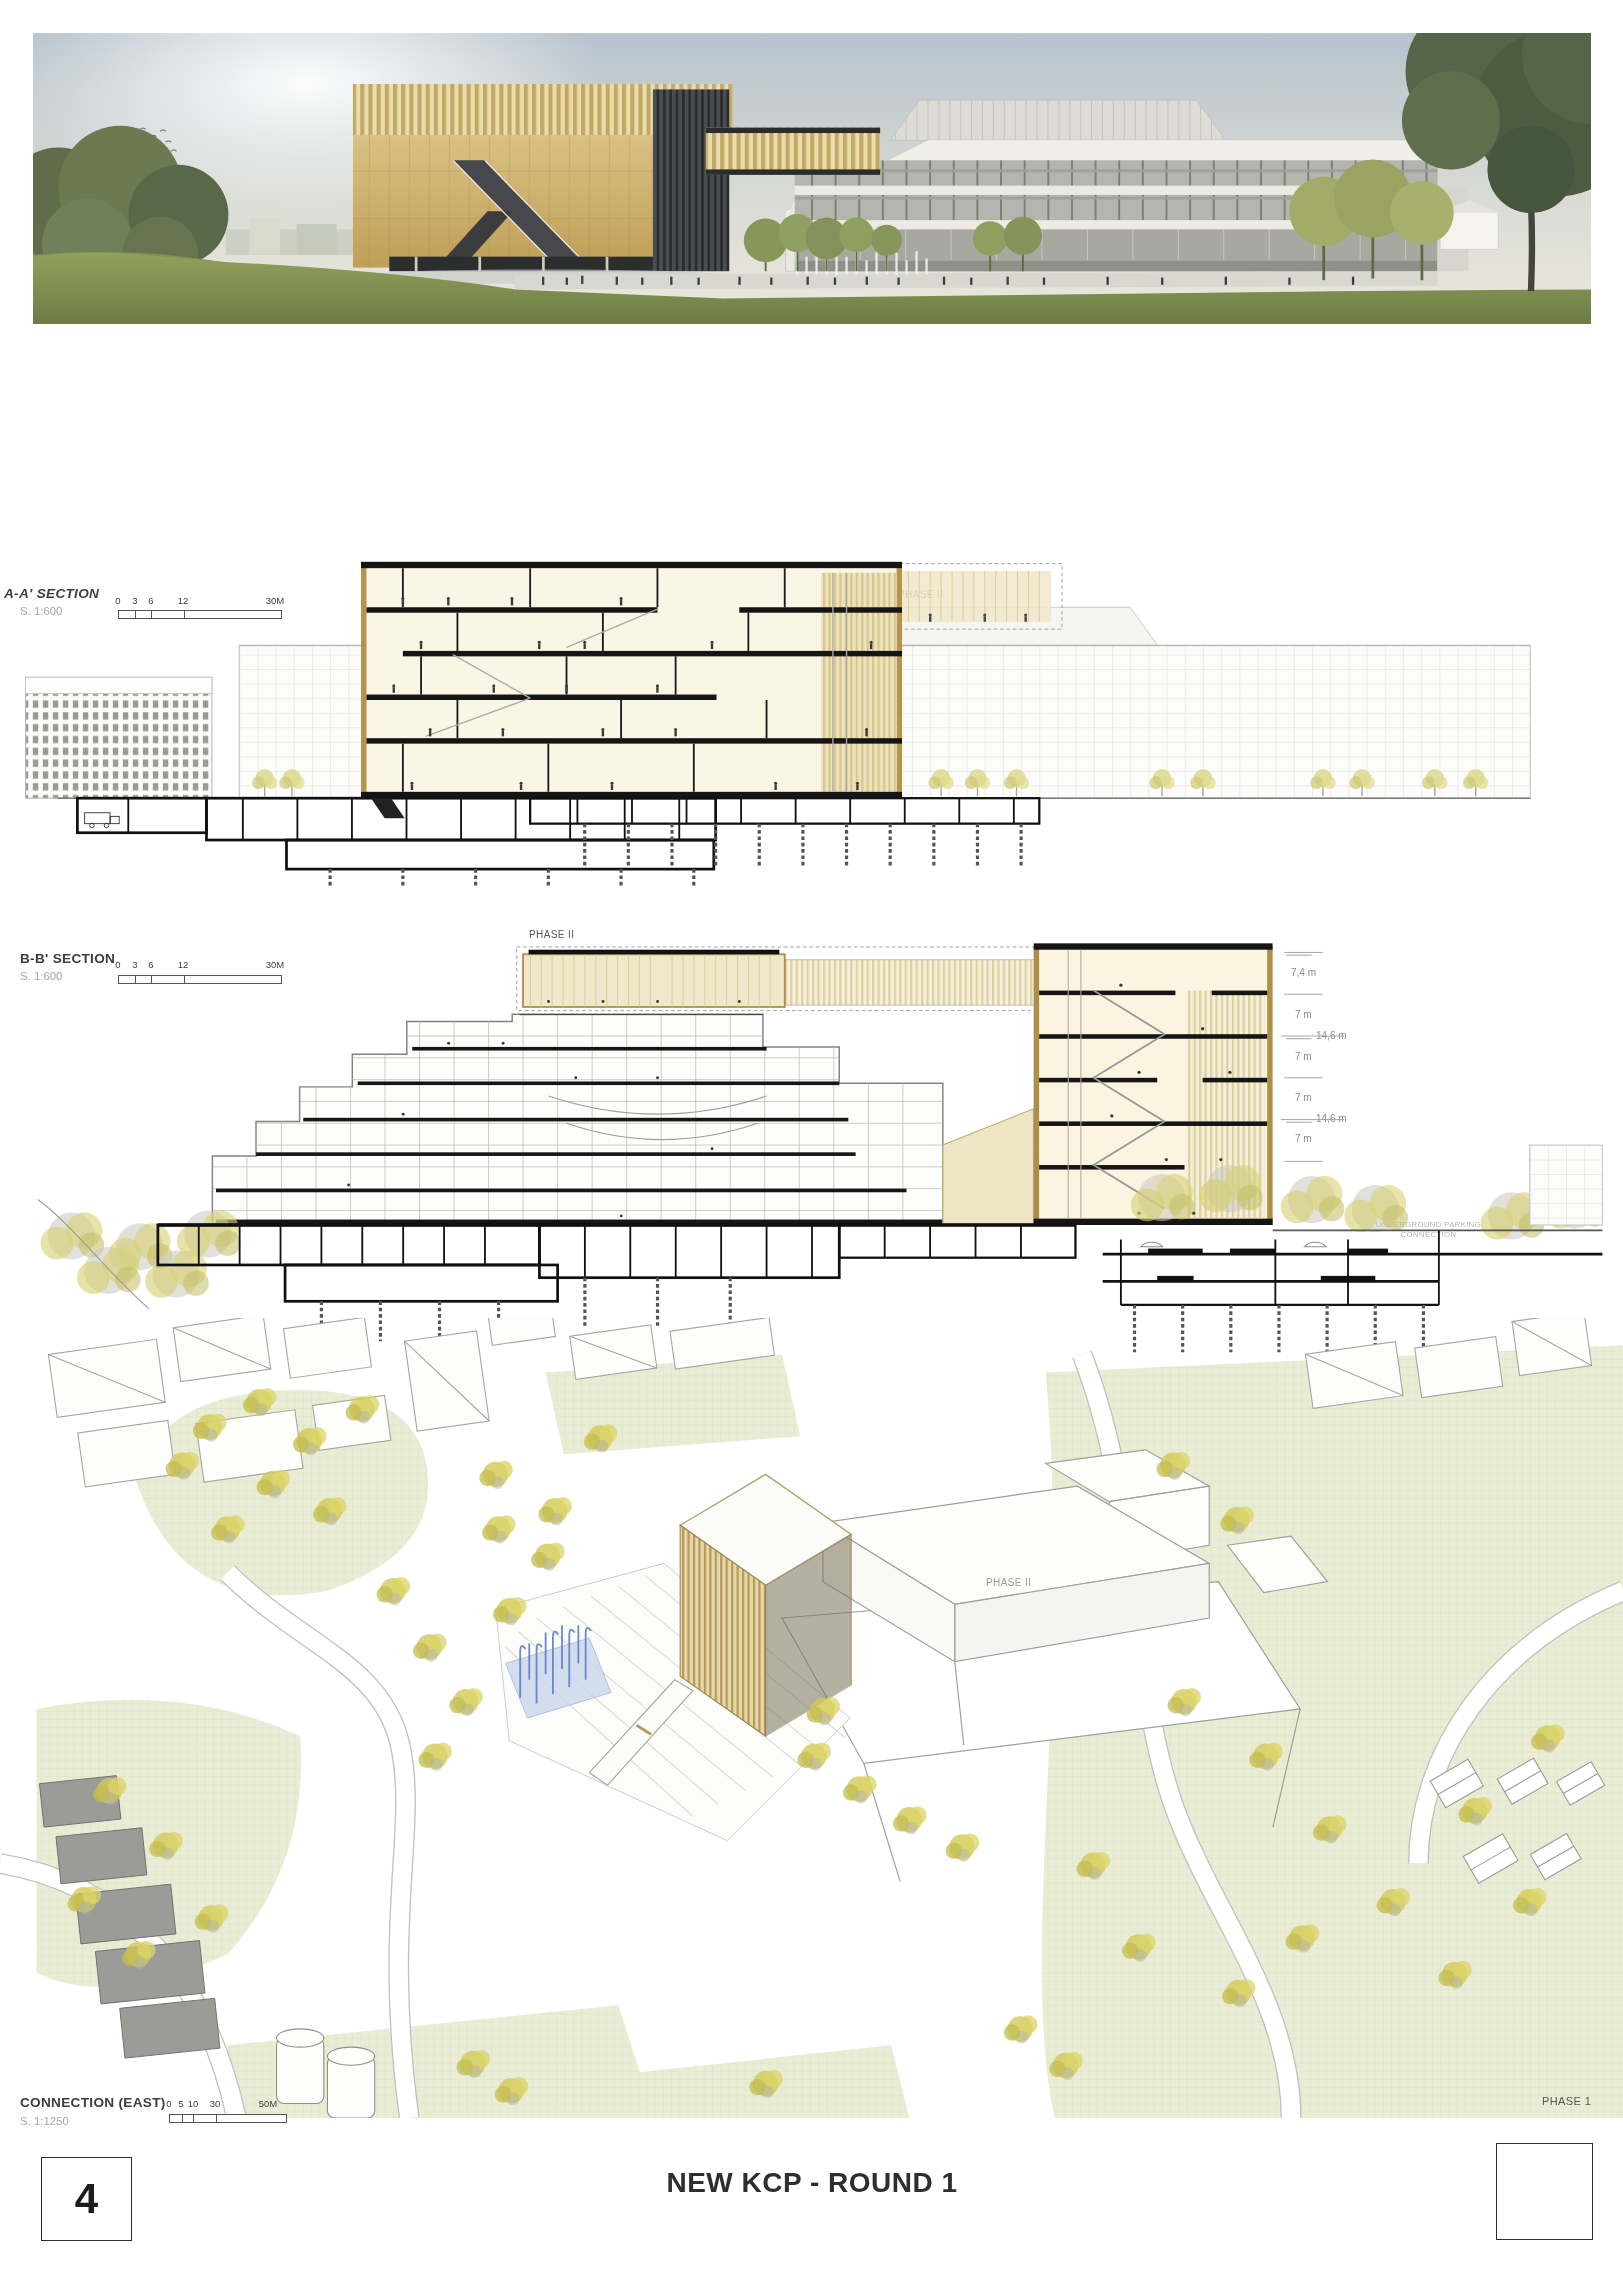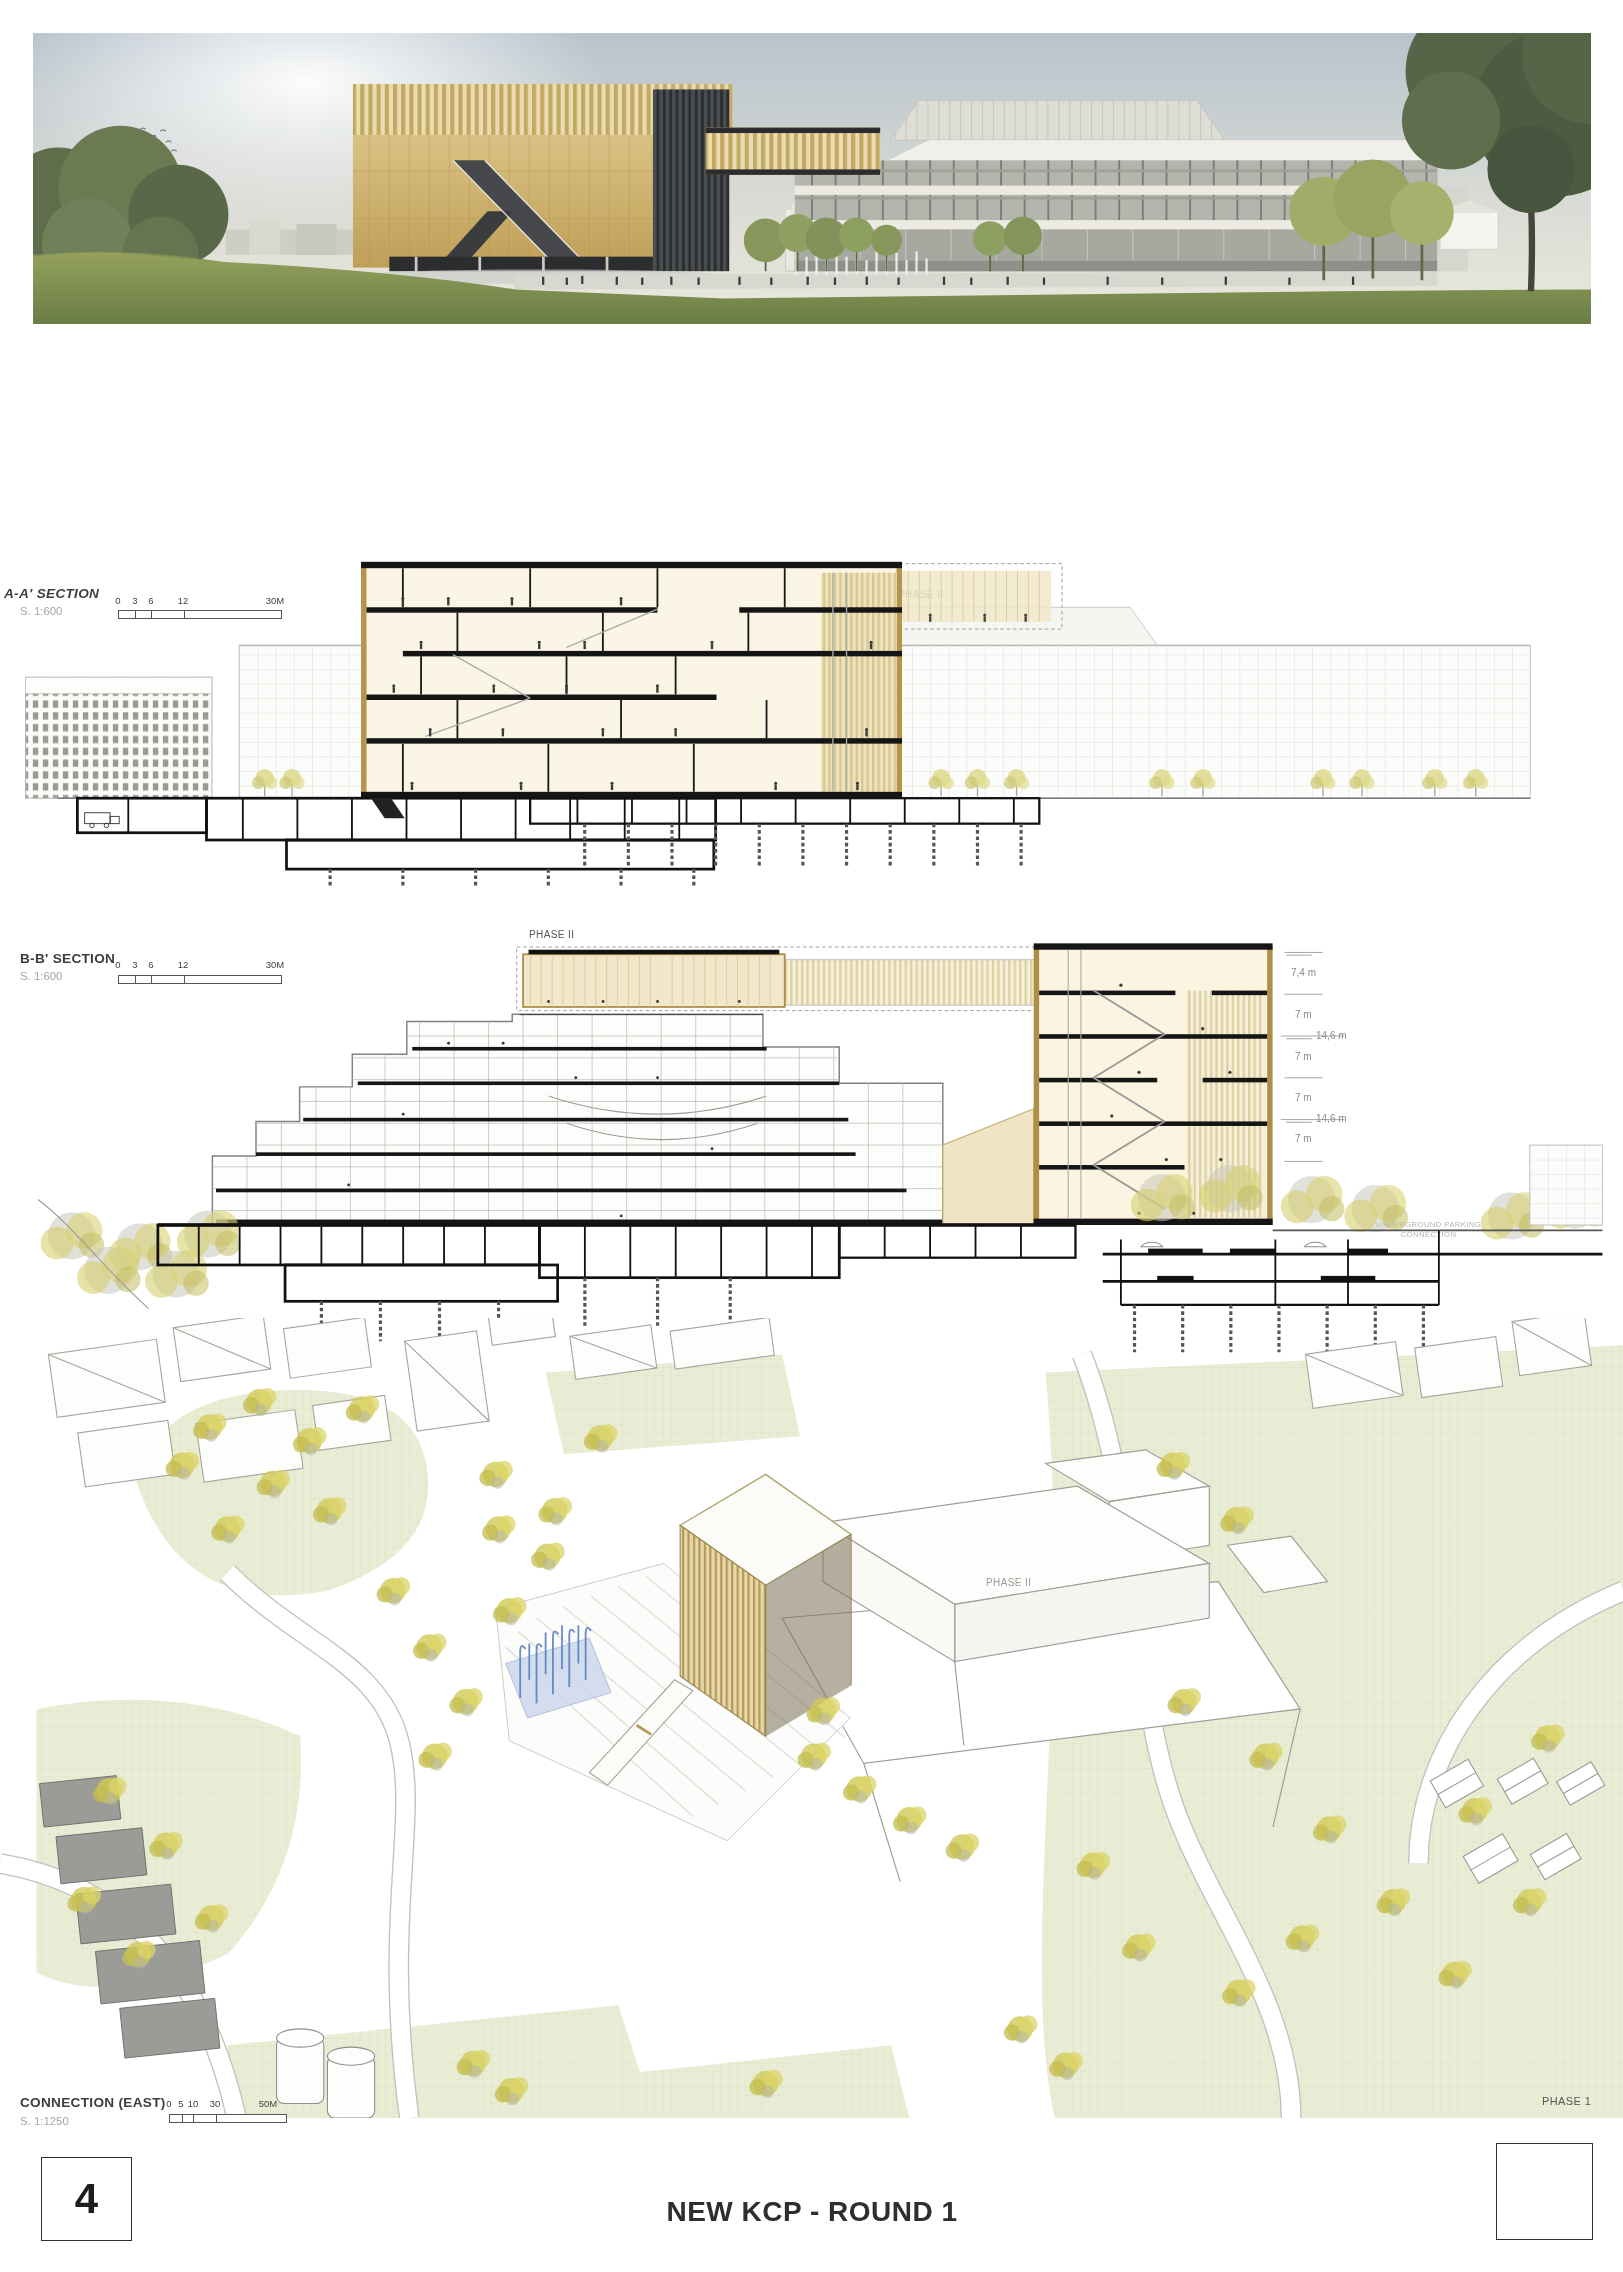--- a/index.html
+++ b/index.html
@@ -744,21 +744,21 @@
     <span class="ticknum" style="left:268px;top:2098px;">50M</span>
     <div class="sbar" style="left:169px;top:2114px;width:116px;">
         <i style="left:10%;"></i>
         <i style="left:20%;"></i>
         <i style="left:40%;"></i>
       </div>
   </div>
 
   <div class="phase" style="left:1542px;top:2095px;font-size:11px;text-align:center;">PHASE 1</div>
 
-  <div class="title" style="top:2167px;margin-top:29px;">NEW KCP - ROUND 1</div>
+  <div class="title" style="top:2167px;">NEW KCP - ROUND 1</div>
 
   <div class="pagebox" style="left:41px;top:2157px;width:89px;height:82px;">
     <span>4</span>
   </div>
   <div class="pagebox" style="left:1496px;top:2143px;width:95px;height:95px;"></div>
 
 </div>
 
 
 </body></html>

